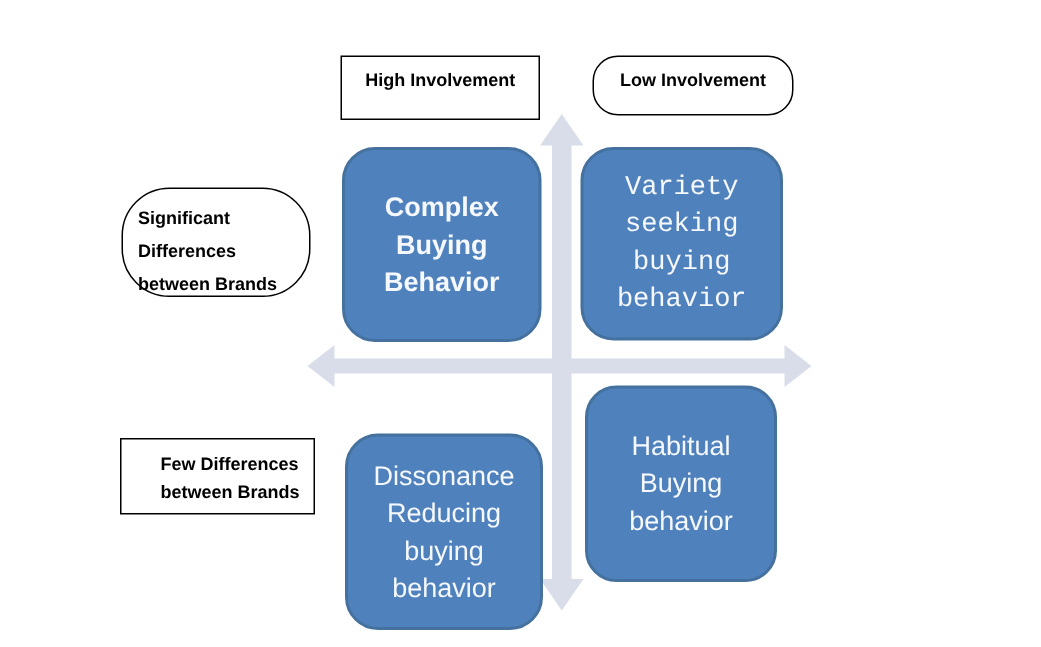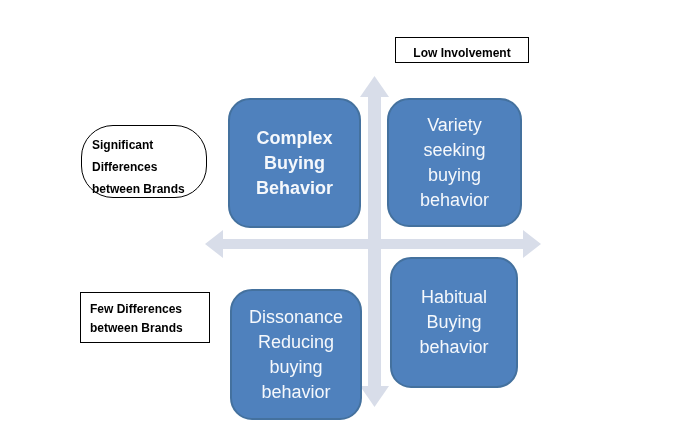--- a/index.html
+++ b/index.html
@@ -50,25 +50,25 @@
     font-weight: bold;
     font-size: 12px;
     white-space: pre-line;
   }
   .header-box {
     text-align: center;
     padding-top: 8px;
     line-height: 15px;
   }
   #hdr-high { left: 227px; top: 37px; width: 133px; height: 43px; }
-  #hdr-low  { left: 395px; top: 37px; width: 134px; height: 26px; }
+  #hdr-low  { left: 395px; top: 37px; width: 134px; height: 40px; border-radius: 17px; }
   #row-sig  { left: 81px;  top: 125px; width: 126px; height: 73px; padding: 8px 4px 0 10px; line-height: 22px; border-radius: 32px; }
-  #row-few  { left: 80px;  top: 292px; width: 130px; height: 51px; padding: 7px 4px 0 9px; line-height: 19px; }
+  #row-few  { left: 80px;  top: 292px; width: 130px; height: 51px; padding: 7px 4px 0 26px; line-height: 19px; }
   #q-tl { left: 228px; top: 98px;  width: 133px; height: 130px; font-weight: bold; }
-  #q-tr { left: 387px; top: 98px;  width: 135px; height: 129px; }
+  #q-tr { left: 387px; top: 98px;  width: 135px; height: 129px; font-family: Liberation Mono, monospace; }
   #q-bl { left: 230px; top: 257px; width: 132px; height: 131px; margin-top: 32px; }
   #q-br { left: 390px; top: 257px; width: 128px; height: 131px; border-radius: 21px; }
 </style>
 </head>
 <body>
 
 <div class="canvas">
 
   <svg class="arrows" width="694" height="431" viewBox="0 0 694 431" aria-hidden="true">
     <g class="arrow-shape">
@@ -76,20 +76,21 @@
       <polygon points="205,244 223,230 223,258"></polygon>
       <polygon points="541,244 523,230 523,258"></polygon>
     </g>
     <g class="arrow-shape">
       <rect x="368" y="95" width="13" height="293"></rect>
       <polygon points="374.5,76 360,97 389,97"></polygon>
       <polygon points="374.5,407 360,386 389,386"></polygon>
     </g>
   </svg>
 
+  <div id="hdr-high" class="label-box header-box">High Involvement</div>
 
   <div id="hdr-low" class="label-box header-box">Low Involvement</div>
 
   <div id="row-sig" class="label-box">Significant
 Differences
 between Brands</div>
 
   <div id="row-few" class="label-box">Few Differences
 between Brands</div>
 

